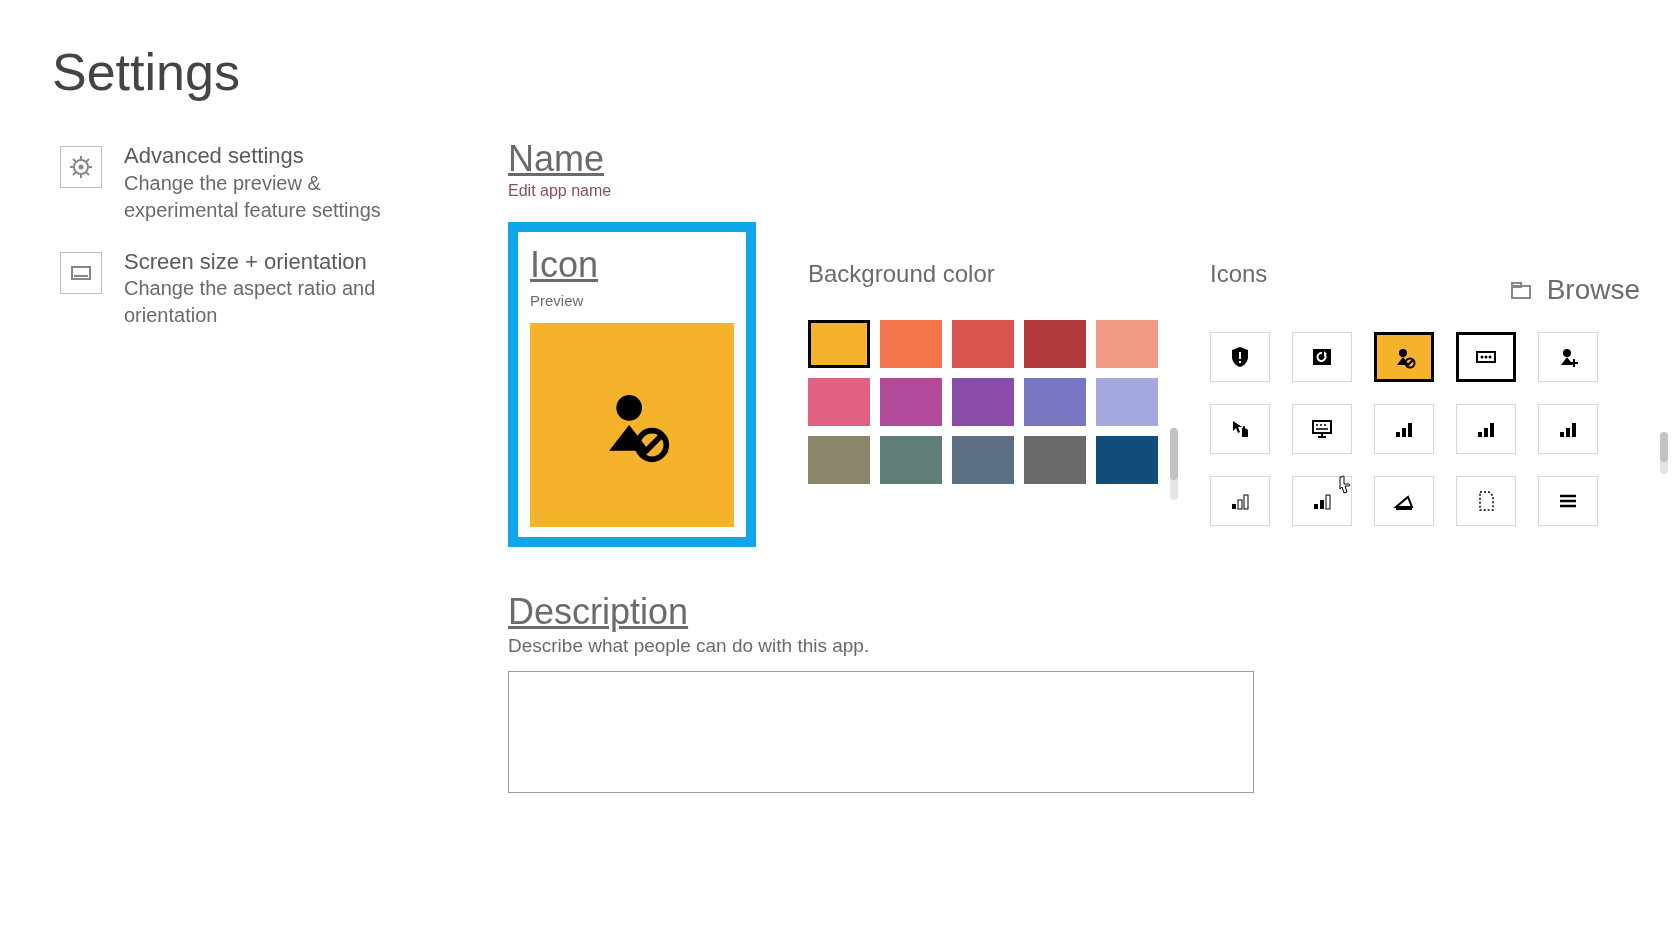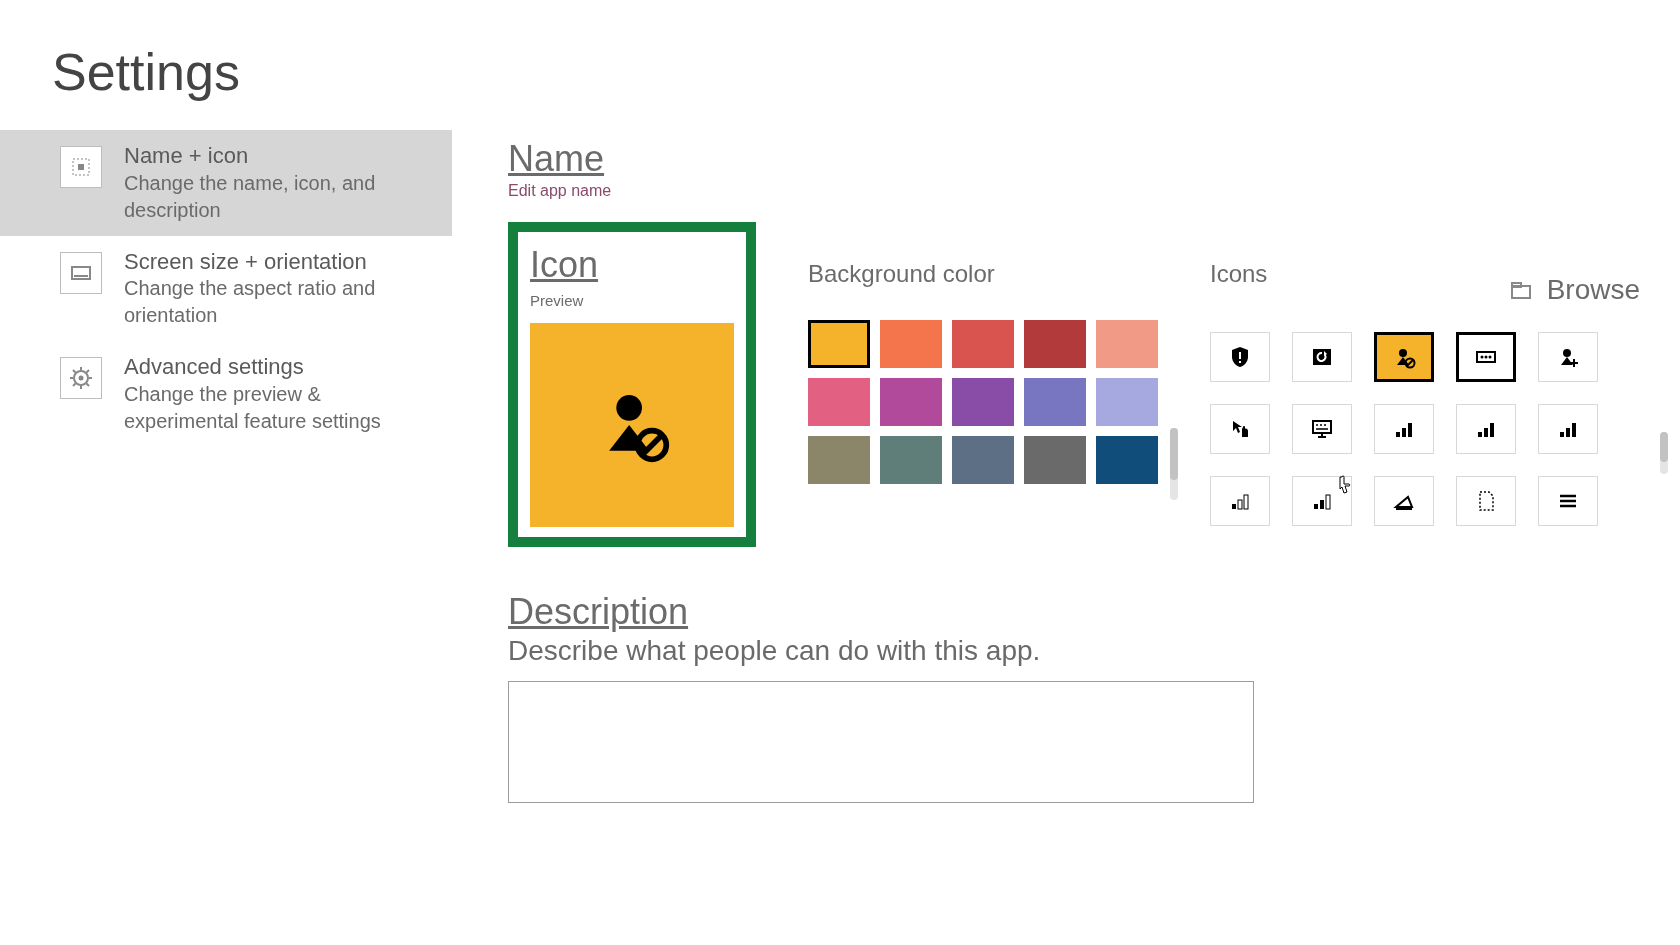--- a/index.html
+++ b/index.html
@@ -79,21 +79,21 @@
     cursor: pointer;
     margin-bottom: 22px;
     display: inline-block;
   }
   .icon-block {
     display: flex;
     align-items: flex-start;
     gap: 52px;
   }
   .preview-frame {
-    border: 10px solid #15803d;
+    border: 10px solid #0ea5e9;
     padding: 12px 12px 10px 12px;
     width: 248px;
   }
   .preview-frame .section-heading { margin-bottom: 6px; }
   .preview-label {
     font-size: 15px;
     color: #6b6b6b;
     margin-bottom: 14px;
   }
   .preview-tile {
@@ -191,21 +191,21 @@
   .icons-scroll-thumb {
     width: 8px;
     height: 30px;
     background: #c2c2c2;
     border-radius: 4px;
   }
   .description-block {
     margin-top: 44px;
   }
   .desc-hint {
-    font-size: 28px;
+    font-size: 19px;
     color: #6a6a6a;
     margin: 0 0 14px 0;
   }
   .desc-input {
     width: 746px;
     height: 122px;
     border: 1px solid #9c9c9c;
     resize: none;
     padding: 8px;
     font-family: inherit;
@@ -325,53 +325,42 @@
         <path d="M8 2 L8 14 L10 12 L12 18 L15 17 L13 11 L17 11 C18 11 18 9 17 9 L12 9 L12 2 C12 0.5 10 0.5 10 2 Z" fill="#fff" stroke="#000" stroke-width="1"></path>
       </g>
   </defs>
 </svg>
 
 <h1 class="page-title">Settings</h1>
 
 <div class="layout">
   <div class="sidebar">
 
-    <div class="sidebar-item selected">
+
+    <div class="sidebar-item">
       <div class="sidebar-icon-box">
         <svg width="24" height="24">
-            <use href="#ico-grid"></use>
+            <use href="#ico-gear"></use>
           </svg>
       </div>
       <div class="sidebar-text">
-        <div class="t1">Name + icon</div>
-        <div class="t2">Change the name, icon, and description</div>
+        <div class="t1">Advanced settings</div>
+        <div class="t2">Change the preview &amp; experimental feature settings</div>
       </div>
     </div>
 
     <div class="sidebar-item">
       <div class="sidebar-icon-box">
         <svg width="24" height="24">
             <use href="#ico-screen"></use>
           </svg>
       </div>
       <div class="sidebar-text">
         <div class="t1">Screen size + orientation</div>
         <div class="t2">Change the aspect ratio and orientation</div>
-      </div>
-    </div>
-
-    <div class="sidebar-item">
-      <div class="sidebar-icon-box">
-        <svg width="24" height="24">
-            <use href="#ico-gear"></use>
-          </svg>
-      </div>
-      <div class="sidebar-text">
-        <div class="t1">Advanced settings</div>
-        <div class="t2">Change the preview &amp; experimental feature settings</div>
       </div>
     </div>
 
   </div>
 
   <div class="main">
 
     <div class="section-heading">Name</div>
     <a class="edit-link">Edit app name</a>
 

